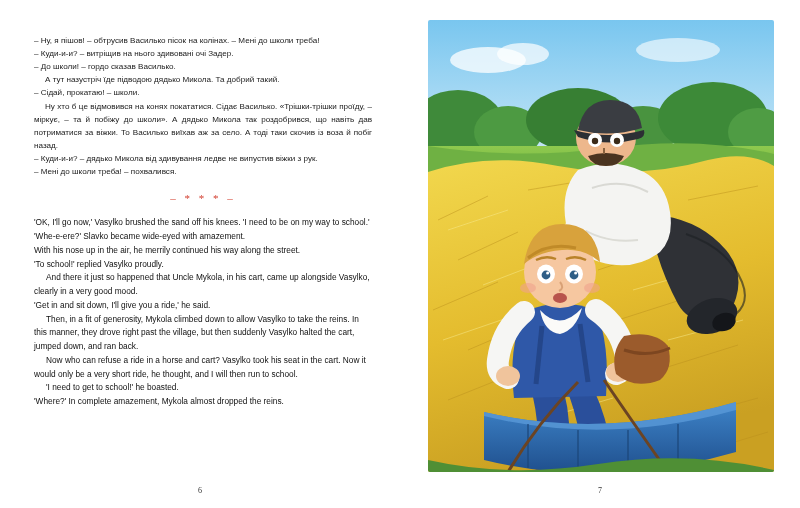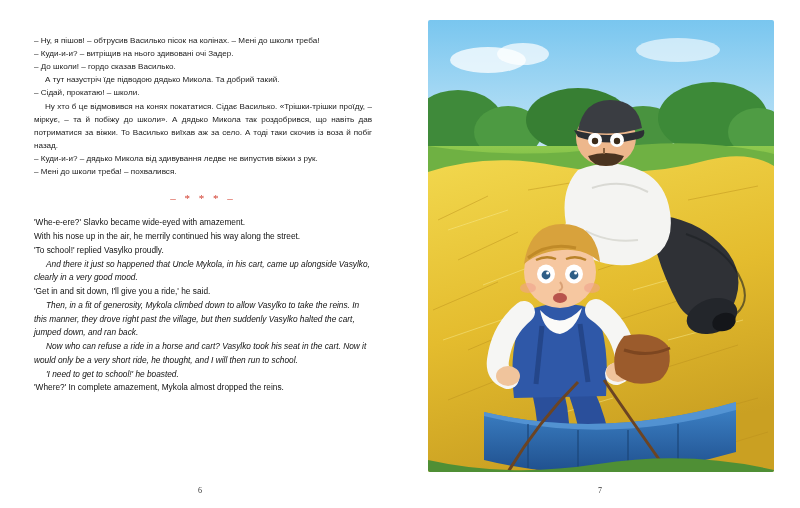--- a/index.html
+++ b/index.html
@@ -53,21 +53,20 @@
     font-size: 8.3px;
     line-height: 1.66;
     color: #111111;
     text-align: left;
   }
   .eng-block p {
     margin: 0;
   }
   .eng-block p.ind {
     text-indent: 12px;
-    font-style: italic;
   }
   .folio {
     position: absolute;
     bottom: 13px;
     font-size: 8px;
     color: #333;
     width: 100%;
     left: 0;
     text-align: center;
     font-family: "Liberation Serif", serif;
@@ -117,20 +116,21 @@
       <p class="ind">А тут назустріч їде підводою дядько Микола. Та добрий такий.</p>
       <p>– Сідай, прокатаю! – школи.</p>
       <p class="ind">Ну хто б це відмовився на конях покататися. Сідає Василько. «Трішки-трішки проїду, – міркує, – та й побіжу до школи». А дядько Микола так роздобрився, що навіть дав потриматися за віжки. То Василько виїхав аж за село. А тоді таки скочив із воза й побіг назад.</p>
       <p>– Куди-и-и? – дядько Микола від здивування ледве не випустив віжки з рук.</p>
       <p>– Мені до школи треба! – похвалився.</p>
     </div>
 
     <div class="divider">– * * * –</div>
 
     <div class="eng-block">
+      <p>'OK, I'll go now,' Vasylko brushed the sand off his knees. 'I need to be on my way to school.'</p>
       <p>'Whe-e-ere?' Slavko became wide-eyed with amazement.</p>
       <p>With his nose up in the air, he merrily continued his way along the street.</p>
       <p>'To school!' replied Vasylko proudly.</p>
       <p class="ind">And there it just so happened that Uncle Mykola, in his cart, came up alongside Vasylko, clearly in a very good mood.</p>
       <p>'Get in and sit down, I'll give you a ride,' he said.</p>
       <p class="ind">Then, in a fit of generosity, Mykola climbed down to allow Vasylko to take the reins. In this manner, they drove right past the village, but then suddenly Vasylko halted the cart, jumped down, and ran back.</p>
       <p class="ind">Now who can refuse a ride in a horse and cart? Vasylko took his seat in the cart. Now it would only be a very short ride, he thought, and I will then run to school.</p>
       <p class="ind">'I need to get to school!' he boasted.</p>
       <p>'Where?' In complete amazement, Mykola almost dropped the reins.</p>
     </div>

